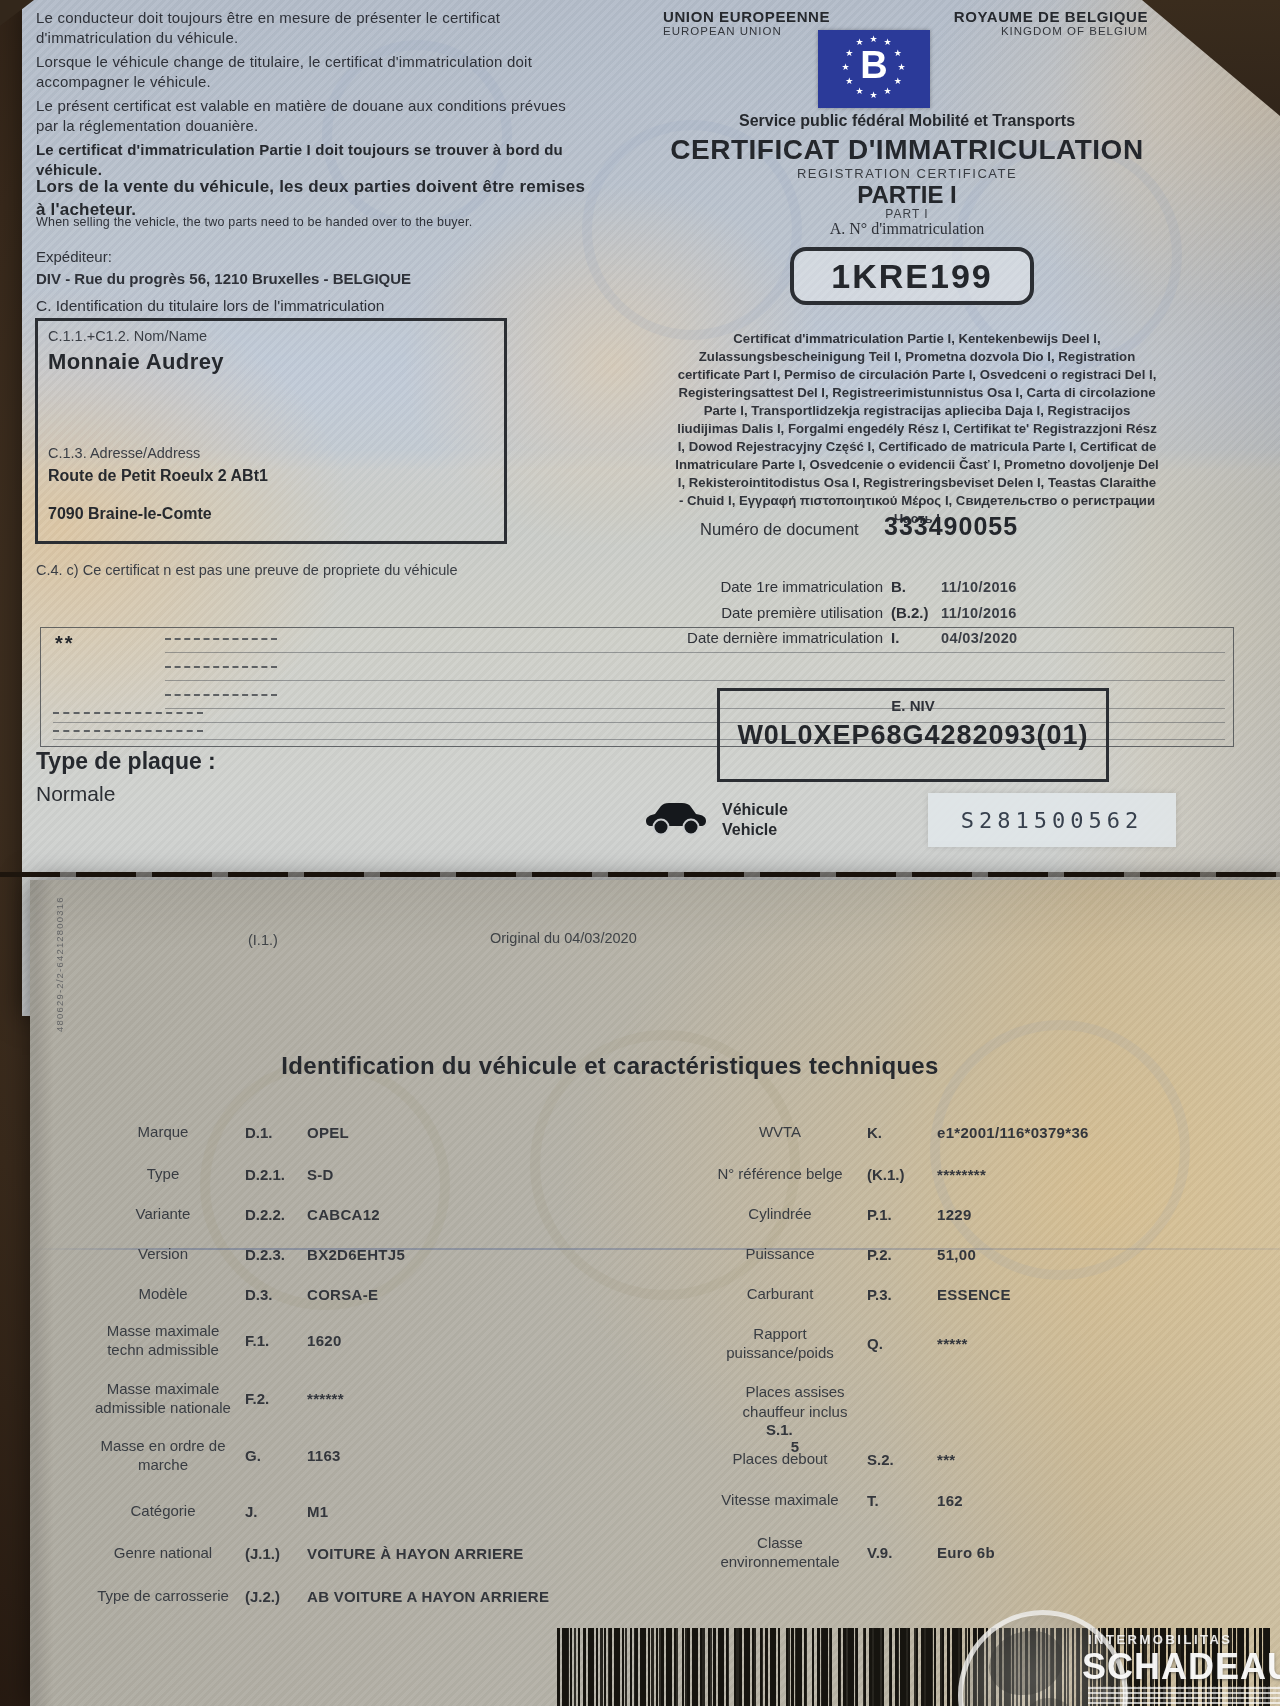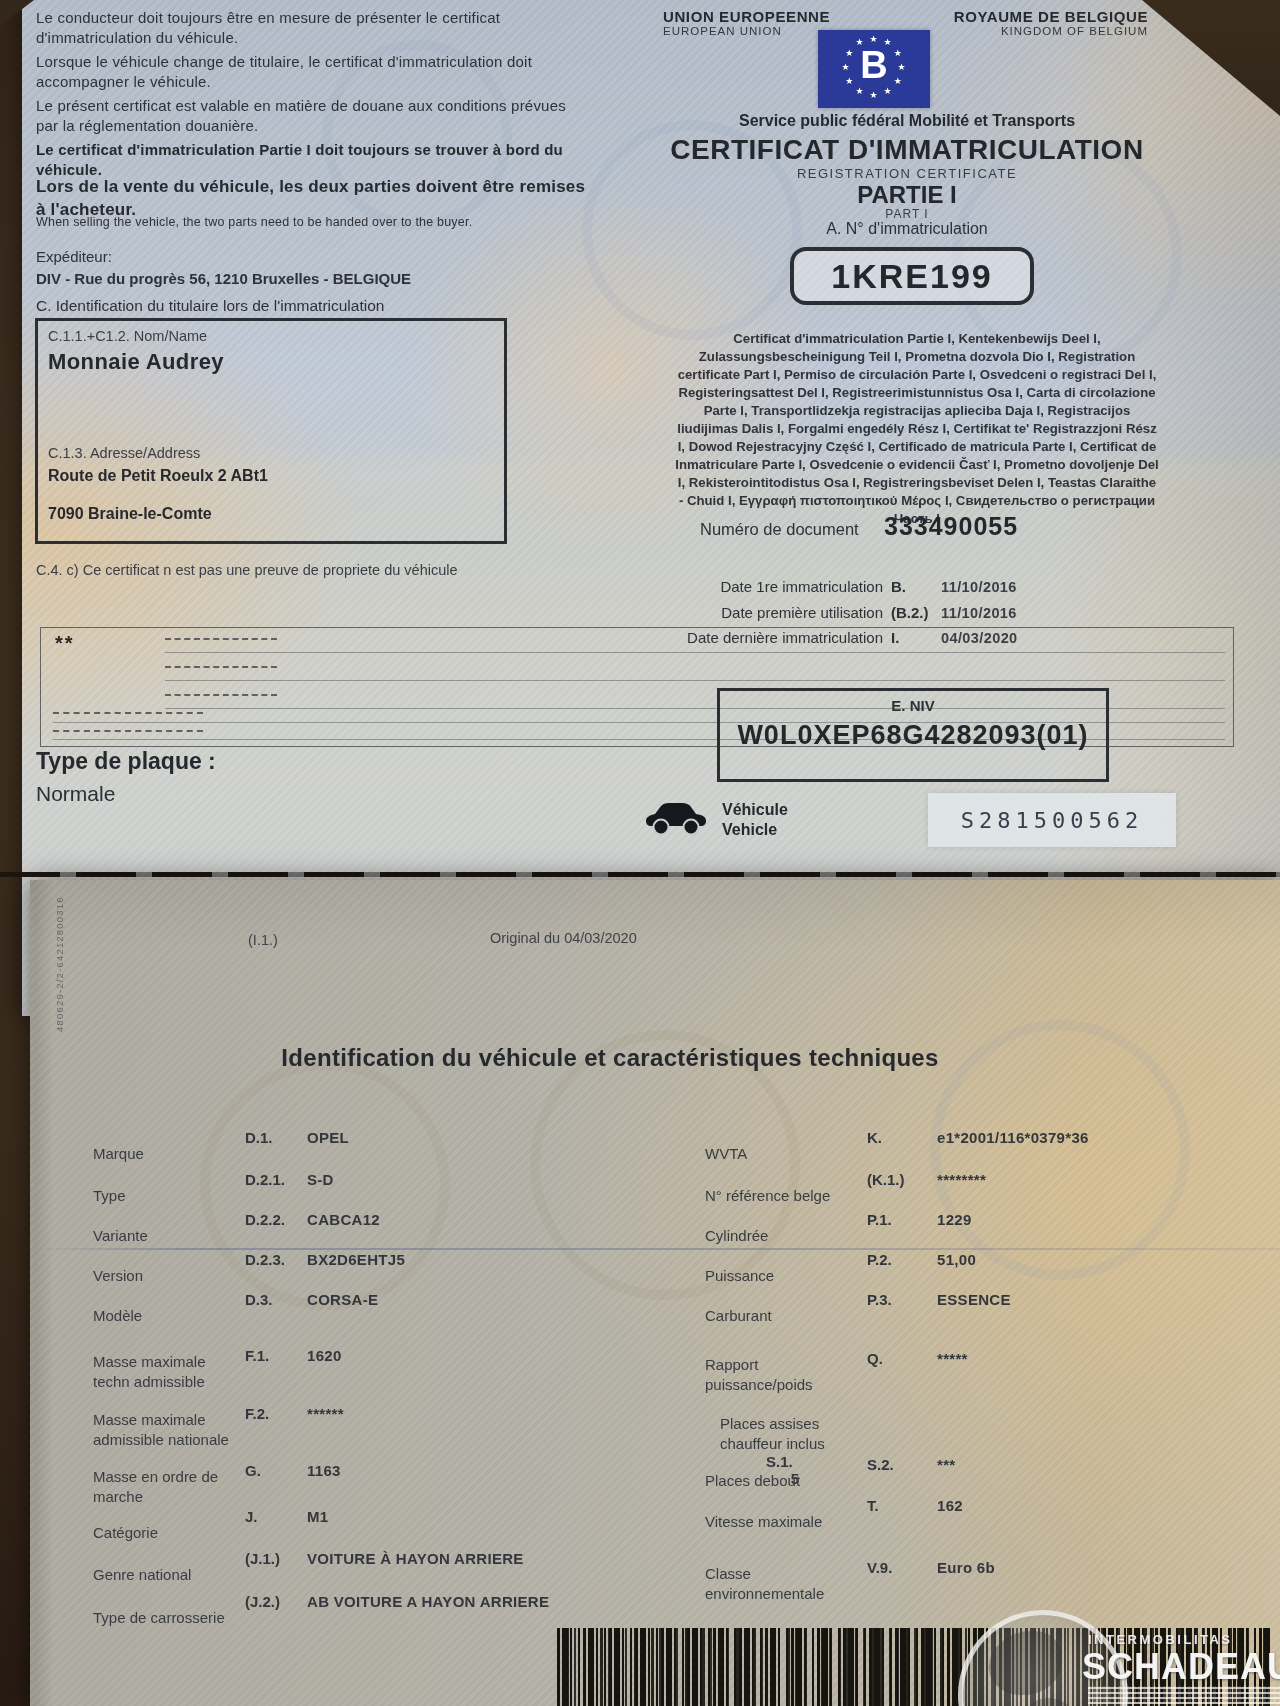--- a/index.html
+++ b/index.html
@@ -45,21 +45,21 @@
   .hdr-right{text-align:right;}
   .eu-flag{position:absolute;background:#2b3a99;box-shadow:0 0 4px rgba(0,0,0,.3);}
   .eu-flag .b{position:absolute;left:0;right:0;top:14px;text-align:center;font-size:38px;font-weight:bold;color:#fff;}
   .star{position:absolute;color:#fff;font-size:9px;line-height:9px;}
   .rcol{position:absolute;left:618px;top:0;width:534px;text-align:center;}
   .svc{font-size:16px;font-weight:bold;color:#26292e;}
   .cert-title{font-size:28px;font-weight:bold;letter-spacing:.5px;color:#24272c;}
   .cert-sub{font-size:13px;letter-spacing:1.5px;color:#383c42;}
   .partie{font-size:24px;font-weight:bold;color:#24272c;}
   .partie-en{font-size:12px;letter-spacing:1px;color:#3a3e45;}
-  .reg-lbl{font-size:16px;color:#2e3138;}
+  .reg-lbl{font-size:16px;color:#2e3138;font-family:Liberation Serif, serif;}
   .plate-box{position:absolute;border:4px solid #2b2e33;border-radius:16px;background:rgba(240,242,244,.45);
     display:flex;align-items:center;justify-content:center;}
   .plate-num{font-size:34px;font-weight:bold;letter-spacing:2px;color:#24272c;}
   .multilang{font-size:13.2px;line-height:1.36;font-weight:600;text-align:center;color:#30333a;}
   .doc-lbl{font-size:16.5px;color:#2e3138;}
   .doc-num{font-size:25px;font-weight:bold;letter-spacing:1px;color:#24272c;}
   .drow{position:absolute;display:flex;align-items:baseline;}
   .dlabel{width:271px;text-align:right;font-size:15px;}
   .dcode{width:50px;margin-left:8px;font-weight:bold;font-size:15px;}
   .dval{font-size:14.5px;font-weight:600;color:#3a3e45;letter-spacing:.4px;}
@@ -73,21 +73,21 @@
   .page-divider{position:absolute;left:0;right:0;top:872px;height:5px;
     background:repeating-linear-gradient(90deg,#1e160e 0 60px, rgba(30,22,14,.45) 60px 76px);}
   .corner-tr{position:absolute;right:0;top:0;width:138px;height:116px;
     background:linear-gradient(180deg,#3a2c1d,#31251a);clip-path:polygon(0 0,100% 0,100% 100%);}
   .corner-tl{position:absolute;left:0;top:0;width:34px;height:26px;background:#33271b;clip-path:polygon(0 0,100% 0,0 100%);}
   .edge-serial{position:absolute;font-size:9.5px;letter-spacing:1.2px;color:#4a4d52;opacity:.75;
     transform:rotate(-90deg);transform-origin:0 0;white-space:nowrap;}
   .origin{font-size:14.5px;color:#3f4347;}
   .p2-title{font-size:24px;font-weight:bold;text-align:center;color:#26292e;letter-spacing:.3px;}
   .frow{position:absolute;display:flex;align-items:center;min-height:40px;}
-  .flabel{text-align:left;font-size:15px;line-height:1.3;color:#383c42;margin-top:32px;}
+  .flabel{text-align:center;font-size:15px;line-height:1.3;color:#383c42;}
   .frow-l .flabel{width:140px;}
   .frow-r .flabel{width:150px;}
   .fcode{margin-left:12px;font-size:15px;font-weight:600;color:#33363c;}
   .frow-l .fcode{width:62px;}
   .frow-r .fcode{width:70px;}
   .fvalue{font-size:15px;font-weight:600;letter-spacing:.3px;color:#33363c;white-space:nowrap;}
   .wavy{position:absolute;left:0;right:0;height:2px;border-radius:2px;
     background:linear-gradient(90deg, rgba(70,90,140,0), rgba(70,90,140,.38) 12%, rgba(70,90,140,.32) 60%, rgba(70,90,140,.1));}
   .ring{position:absolute;border-radius:50%;border:10px solid rgba(130,145,185,.10);}
   .ring2{border-color:rgba(150,140,110,.12);}
@@ -245,21 +245,21 @@
     <div class="ring ring2" style="left:170px;top:180px;width:230px;height:230px;"></div>
     <div class="ring ring2" style="left:500px;top:150px;width:250px;height:250px;"></div>
     <div class="ring" style="left:900px;top:140px;width:240px;height:240px;"></div>
     <div class="wavy" style="top:368px;"></div>
 
     <div class="edge-serial" style="left:24px;top:152px;">480629-2/2-64212800316</div>
 
     <div class="t origin" style="left:218px;top:52px;">(I.1.)</div>
     <div class="t origin" style="left:460px;top:50px;">Original du 04/03/2020</div>
 
-    <div class="t p2-title" style="left:150px;top:164px;width:860px;">Identification du véhicule et caractéristiques techniques</div>
+    <div class="t p2-title" style="left:150px;top:172px;width:860px;">Identification du véhicule et caractéristiques techniques</div>
 
     <div class="frow frow-l" style="left:63px;top:232px;">
         <span class="flabel">Marque</span>
         <span class="fcode">D.1.</span>
         <span class="fvalue">OPEL</span>
       </div>
     <div class="frow frow-l" style="left:63px;top:274px;">
         <span class="flabel">Type</span>
         <span class="fcode">D.2.1.</span>
         <span class="fvalue">S-D</span>

